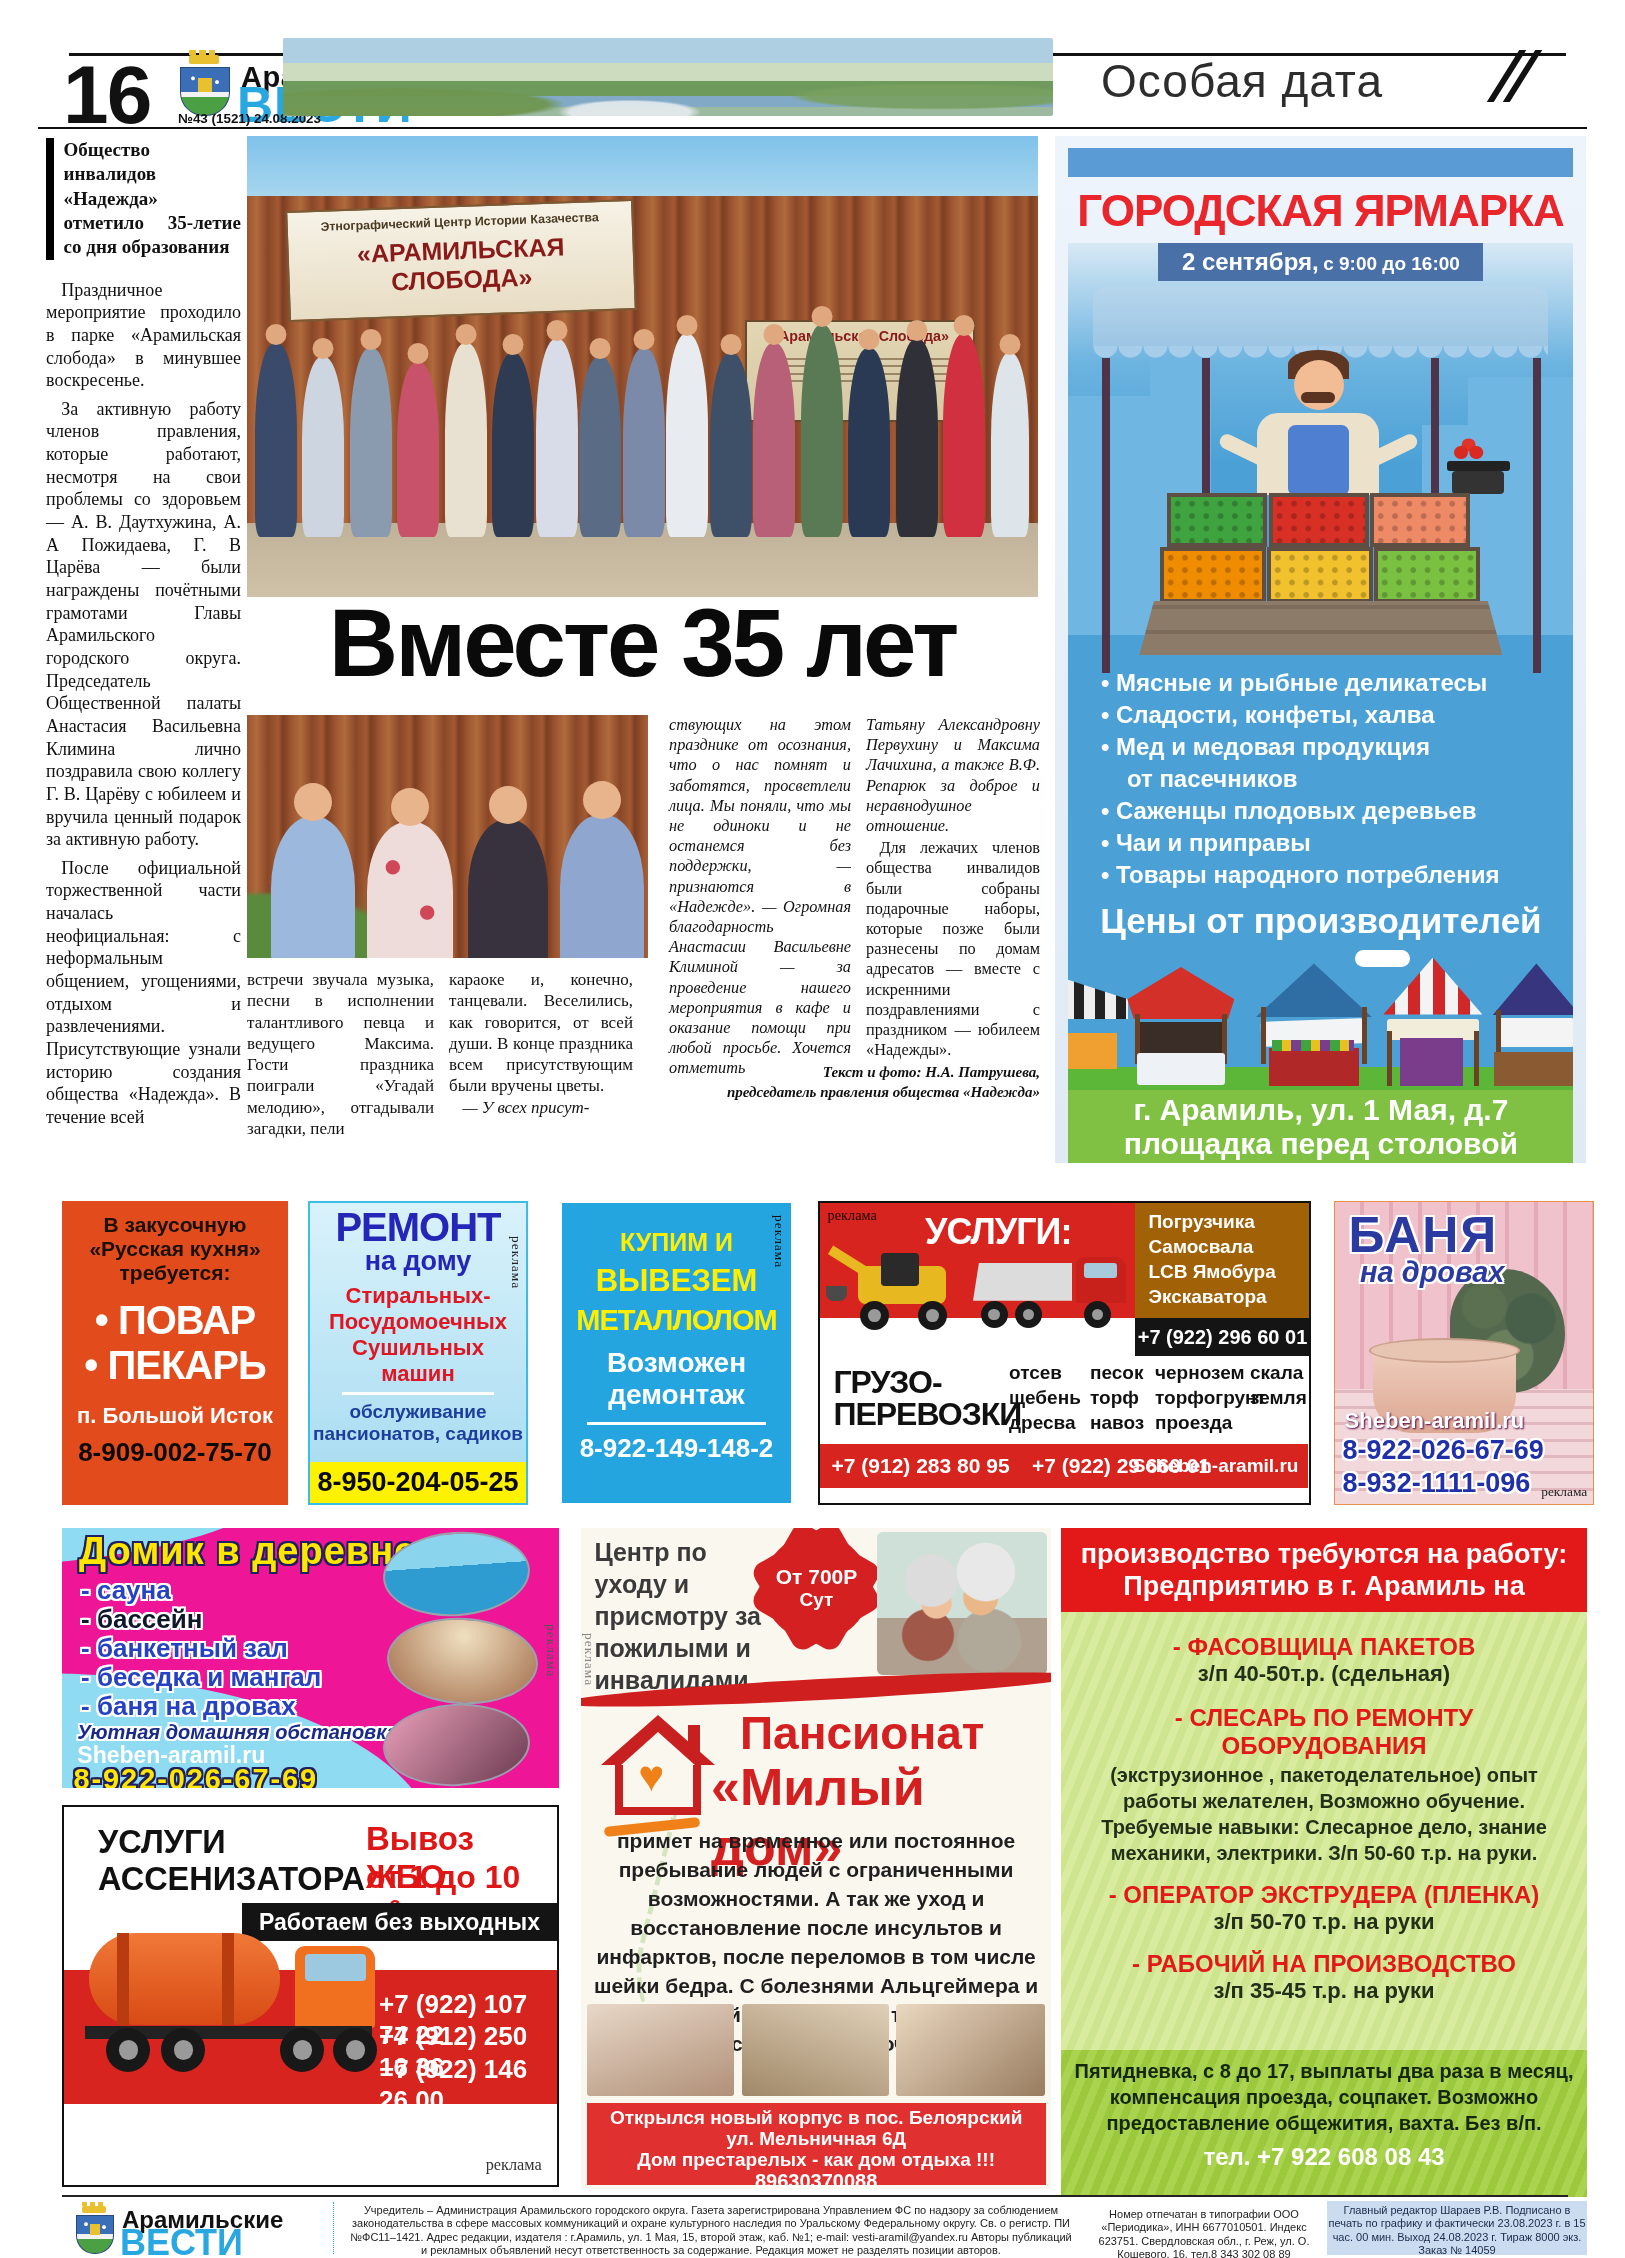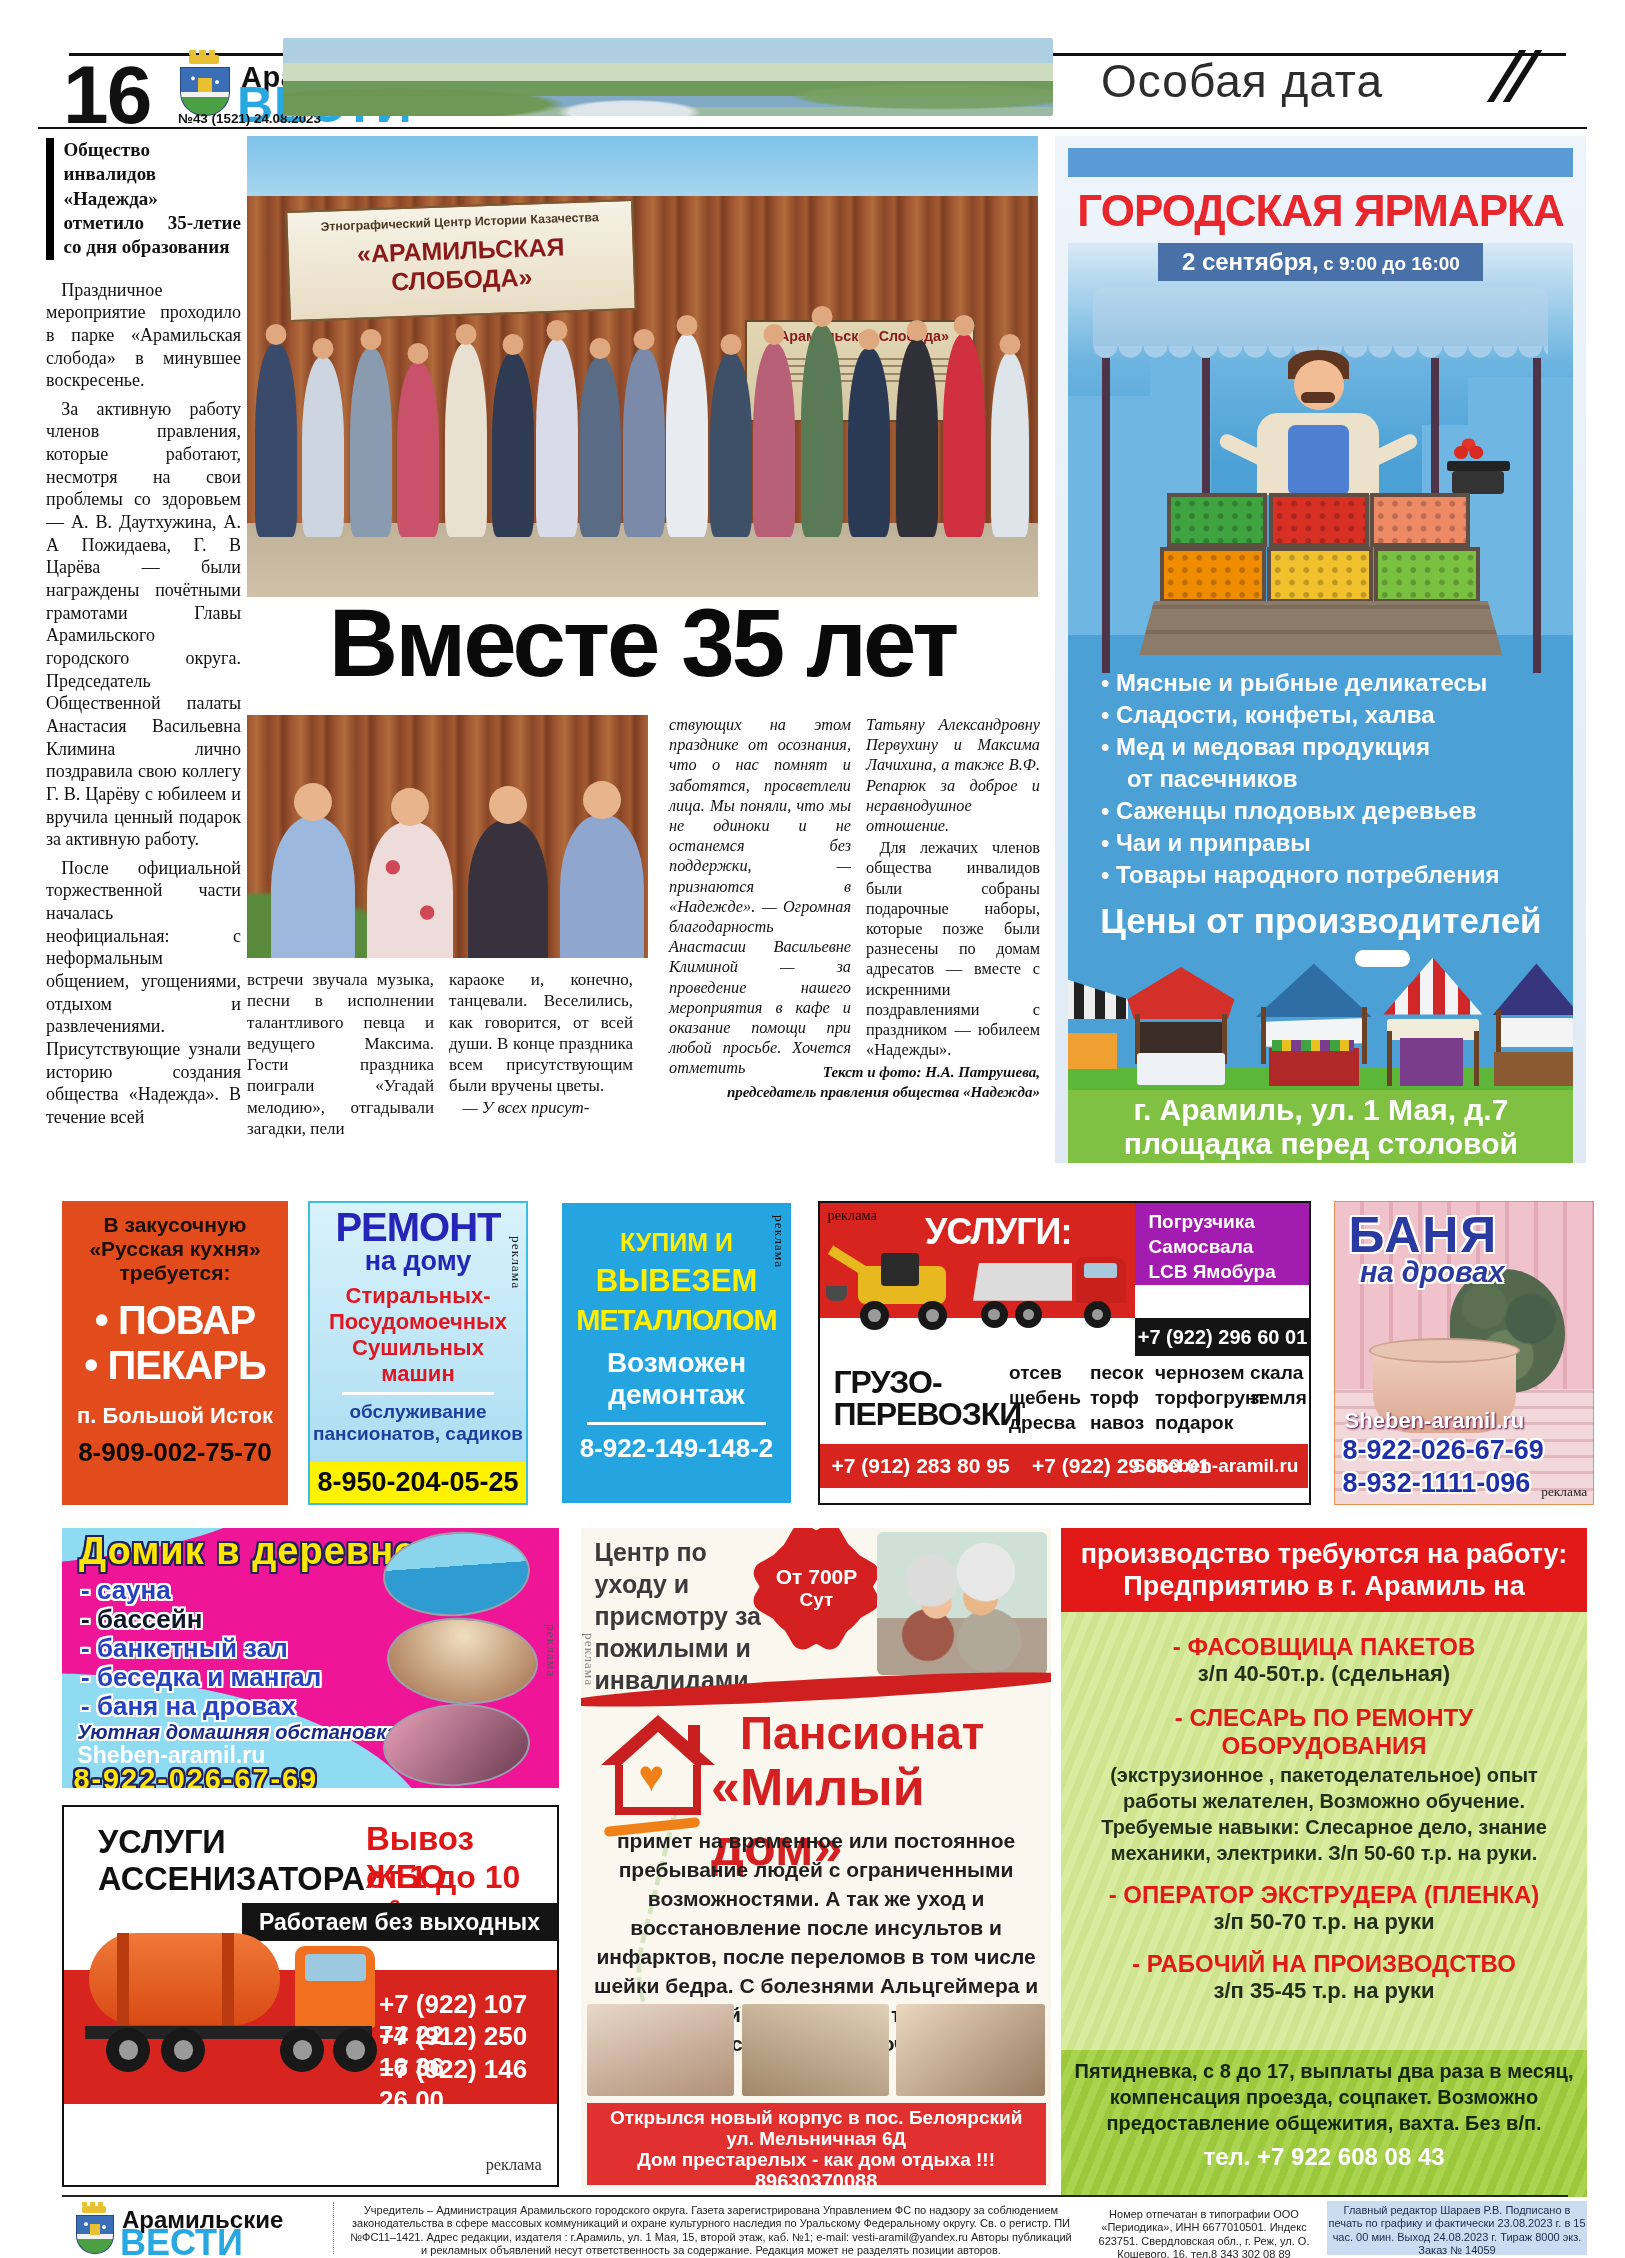--- a/index.html
+++ b/index.html
@@ -290,21 +290,21 @@
   </div>
   <div class="abs" style="left:153px;top:54px;width:163px;height:82px">
     <div class="abs" style="left:0;top:5.7px;width:99px;height:38px;background:#dcdcdc;clip-path:polygon(6% 0,100% 0,100% 100%,0 100%)"></div>
     <div class="abs" style="left:103px;top:0;width:50px;height:46px;background:#c8211c;border-radius:7.6px 11.5px 0 0"></div>
     <div class="abs" style="left:111px;top:5.7px;width:32.5px;height:15.3px;background:#a8c8dc;border-radius:2.9px"></div>
     <i class="wheel" style="left:7.6px;top:44px;width:27px;height:27px"></i>
     <i class="wheel" style="left:42px;top:44px;width:27px;height:27px"></i>
     <i class="wheel" style="left:111px;top:44px;width:27px;height:27px"></i>
   </div>
 
-  <div class="abs" style="left:315px;top:0;width:175px;height:82px;background:#a21caf;padding:5.7px 0 0 13.4px;box-sizing:border-box">
+  <div class="abs" style="left:315px;top:0;width:175px;height:115px;background:#a16207;padding:5.7px 0 0 13.4px;box-sizing:border-box">
     <div class="b w" style="font-size:19px;line-height:25px">Погрузчика</div>
     <div class="b w" style="font-size:19px;line-height:25px">Самосвала</div>
     <div class="b w" style="font-size:19px;line-height:25px">LCB Ямобура</div>
     <div class="b w" style="font-size:19px;line-height:25px">Экскаватора</div>
   </div>
   <div class="abs c b w" style="left:315px;top:115px;width:175px;height:38px;background:#141414;font-size:20px;line-height:38px">+7 (922) 296 60 01</div>
 
   <div class="abs b" style="left:13.4px;top:161px;font-size:32px;letter-spacing:-1px">ГРУЗО-</div>
   <div class="abs b" style="left:13.4px;top:193px;font-size:32px;letter-spacing:-1px">ПЕРЕВОЗКИ</div>
   <div class="abs goods" style="left:189px;top:157px">
@@ -313,21 +313,21 @@
     <div>дресва</div>
   </div>
   <div class="abs goods" style="left:270px;top:157px">
     <div>песок</div>
     <div>торф</div>
     <div>навоз</div>
   </div>
   <div class="abs goods" style="left:335px;top:157px">
     <div>чернозем</div>
     <div>торфогрунт</div>
-    <div>подарок</div>
+    <div>проезда</div>
   </div>
   <div class="abs goods" style="left:430px;top:157px">
     <div>скала</div>
     <div>земля</div>
   </div>
 
   <div class="abs" style="left:0;top:241px;width:488px;height:44px;background:#d8241f">
     <span class="abs b w" style="left:11.5px;top:9.6px;font-size:21px">+7 (912) 283 80 95</span>
     <span class="abs b w" style="left:212px;top:9.6px;font-size:21px">+7 (922) 29 660 01</span>
     <span class="abs b w" style="right:9.6px;top:10.5px;font-size:19px">Scheben-aramil.ru</span>

